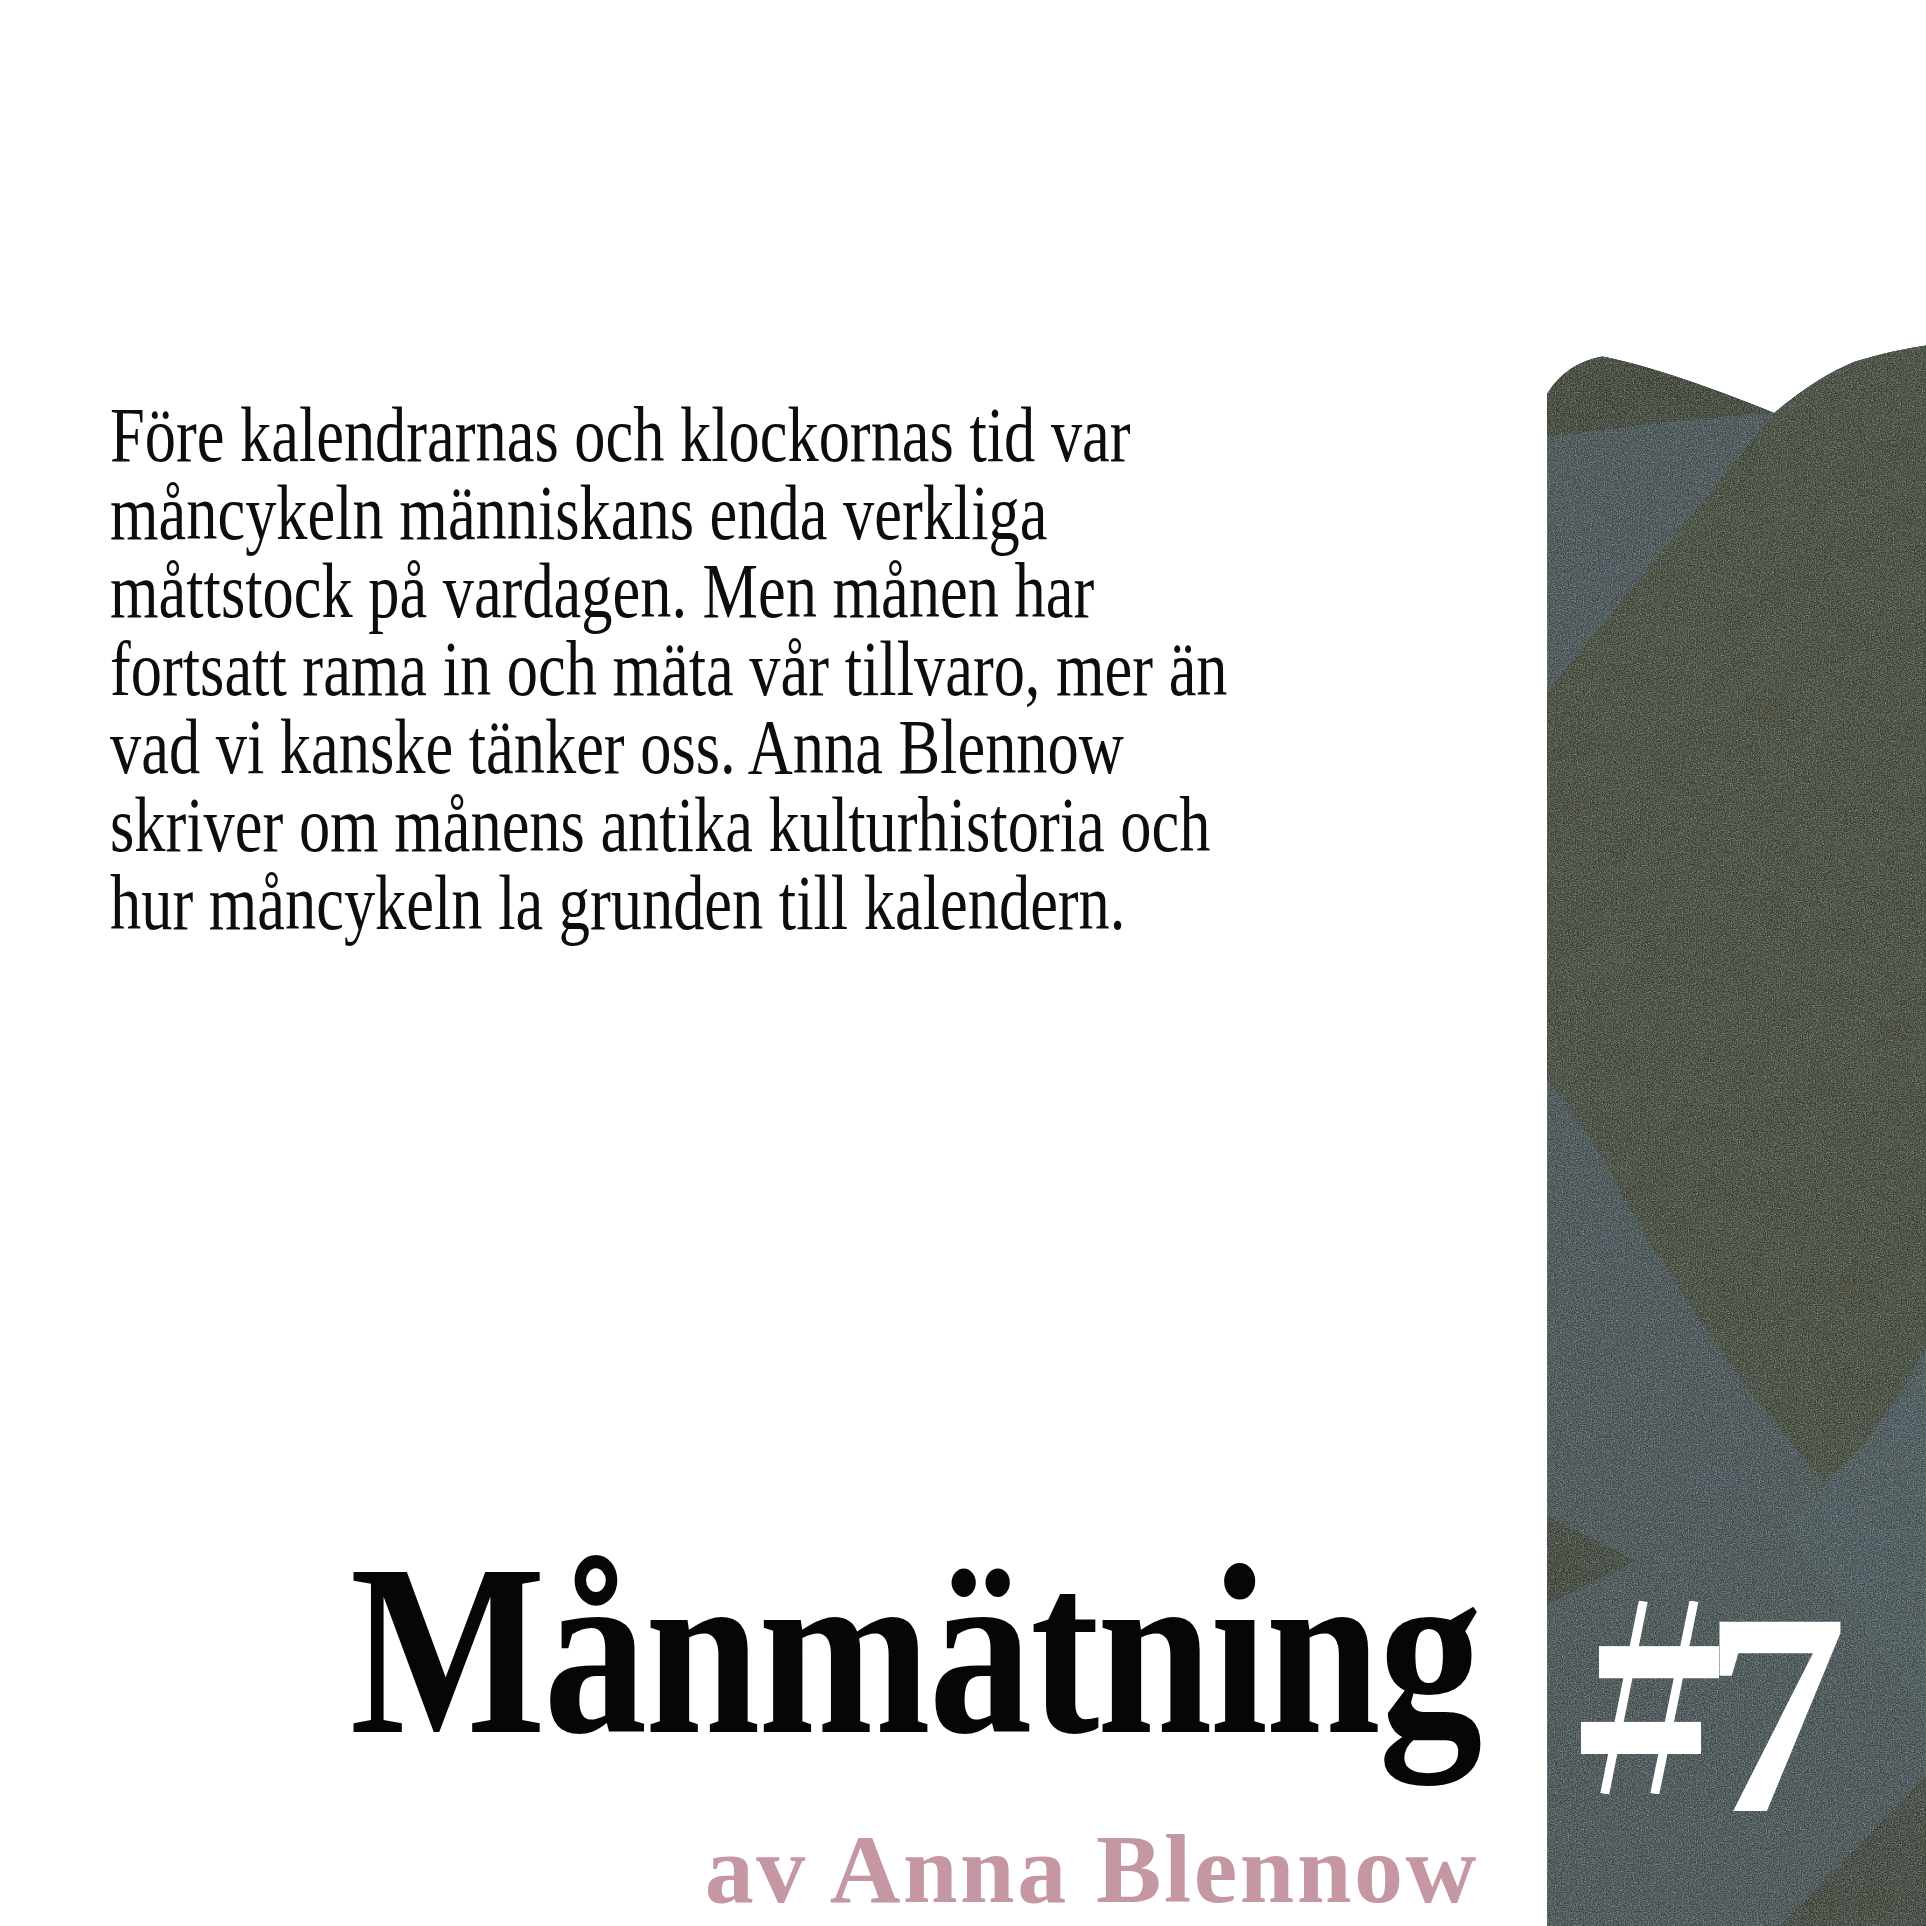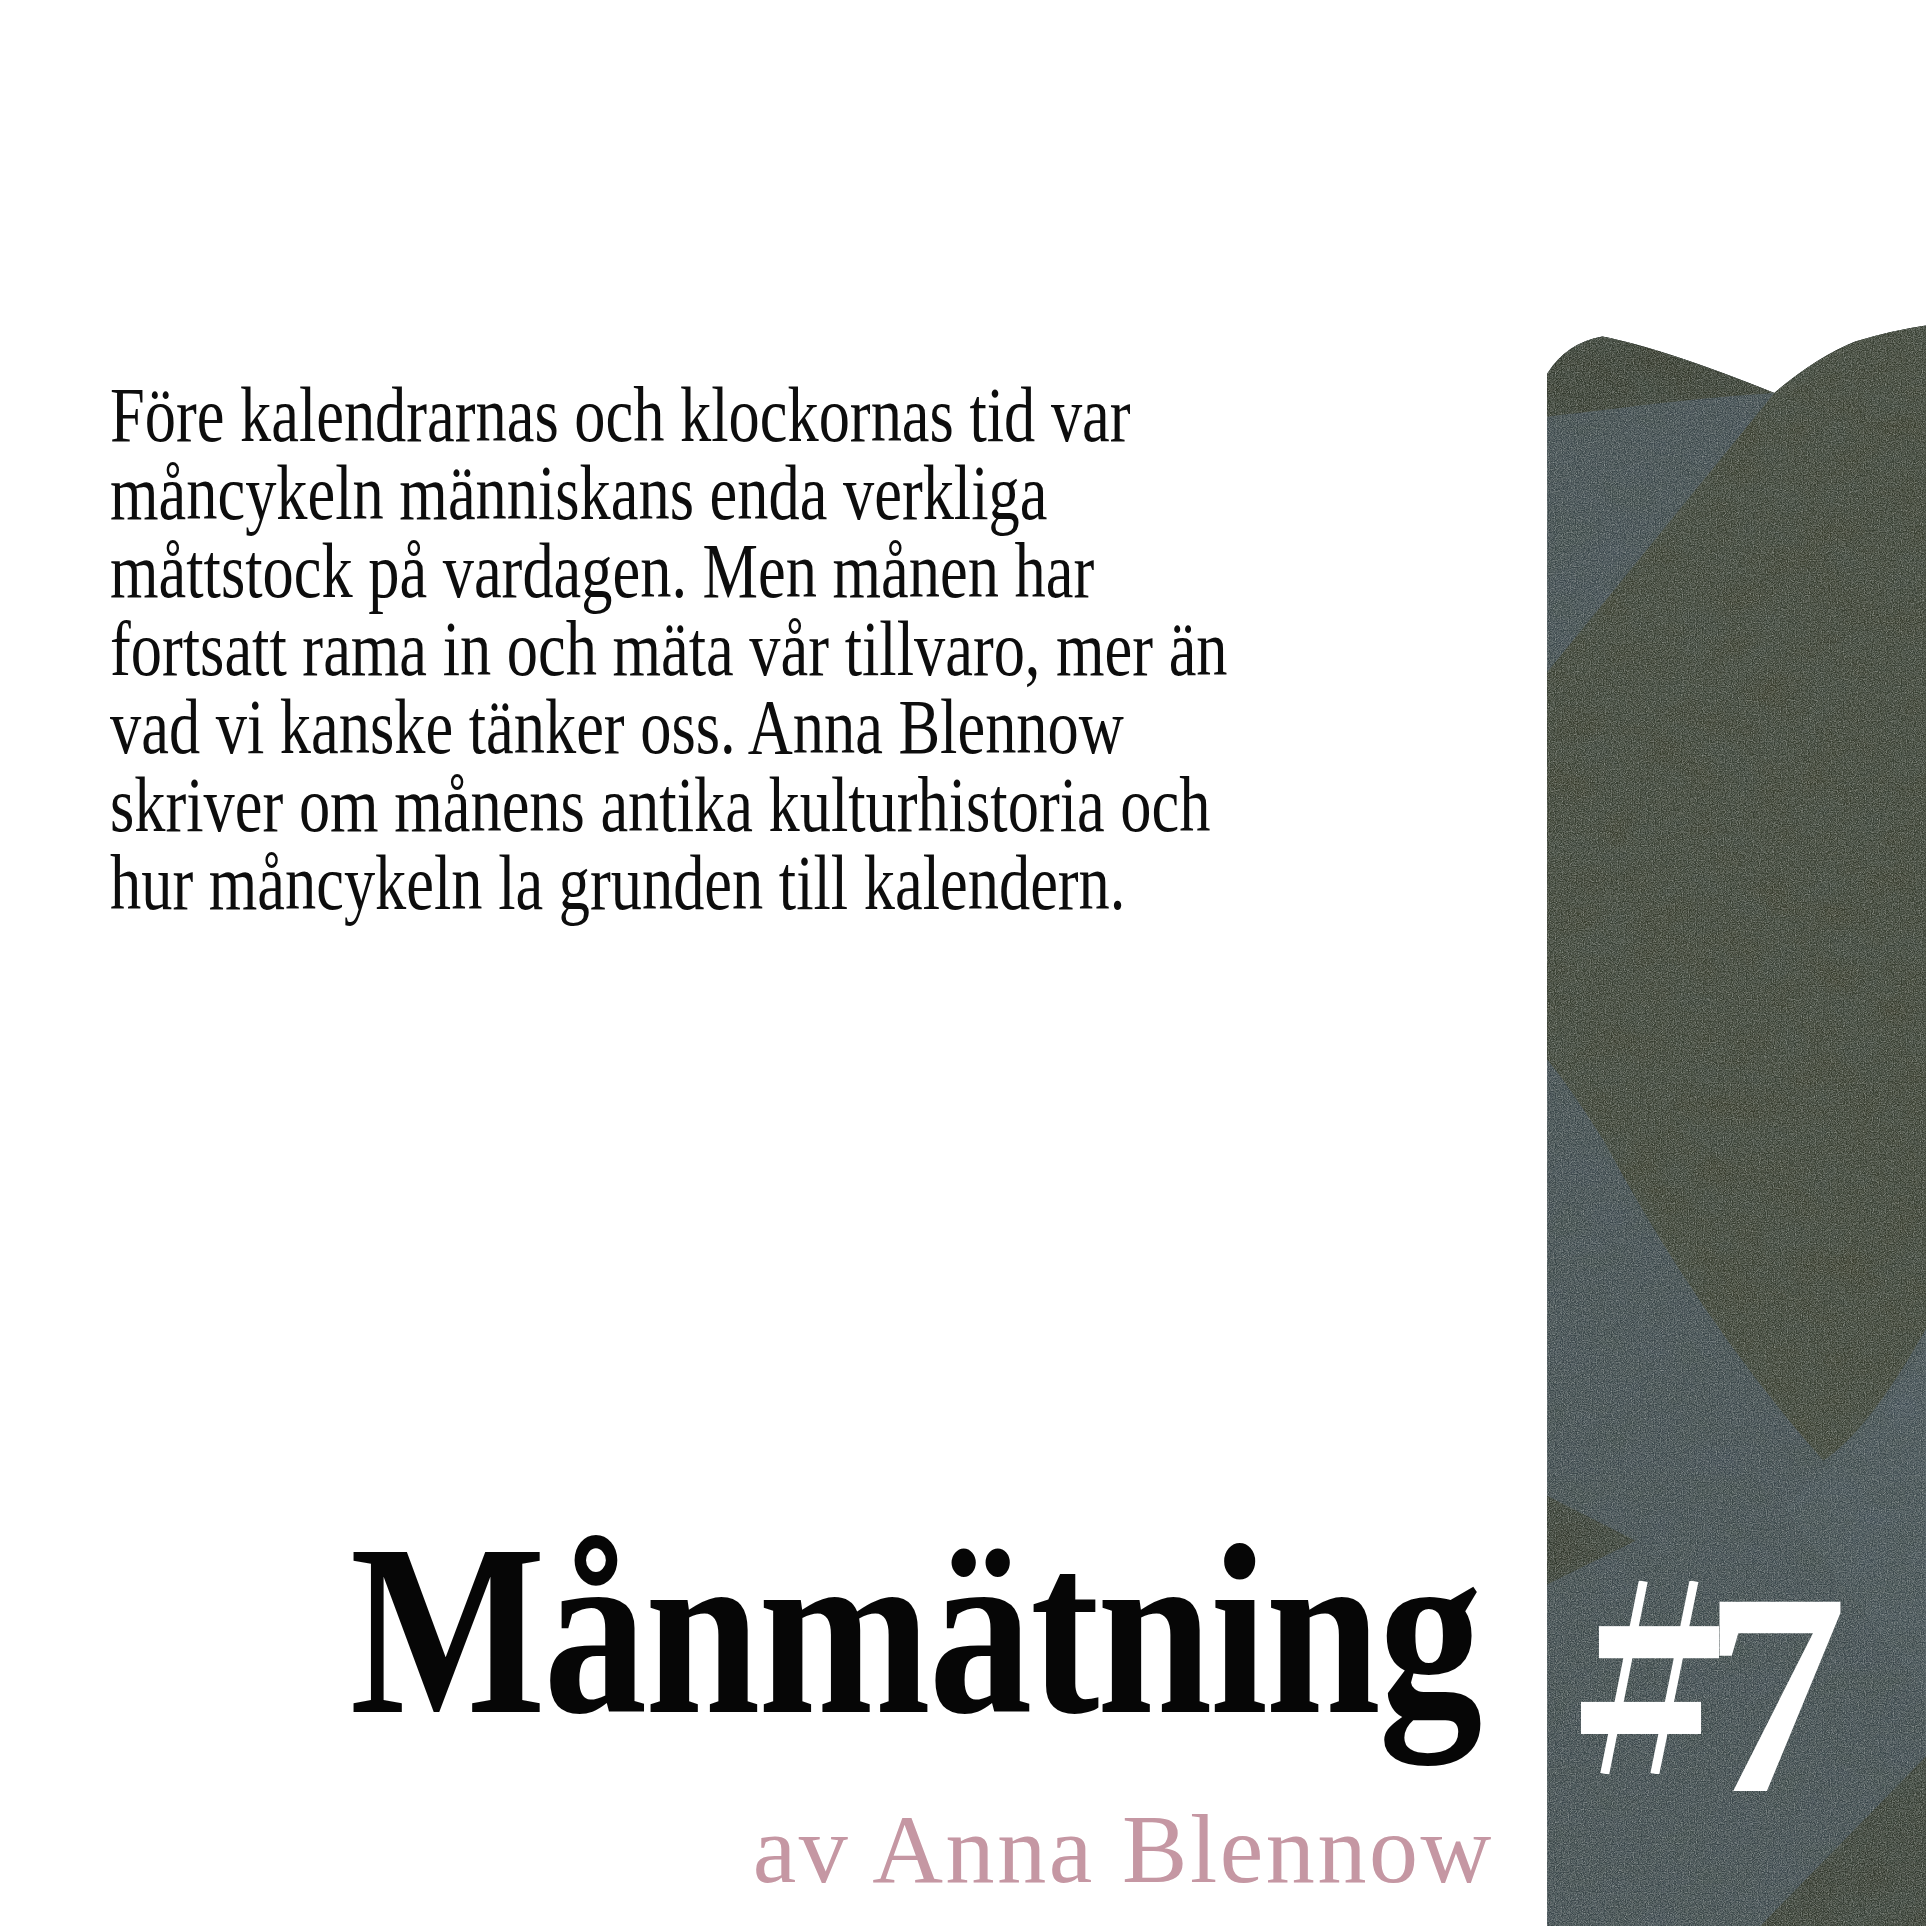--- a/index.html
+++ b/index.html
@@ -1,21 +1,21 @@
 <!DOCTYPE html>
 <html style="font-size:10.3px"><head>
 <meta charset="utf-8">
 <style>
   html,body{margin:0;padding:0;}
   body{
     width:1926px;height:1926px;position:relative;overflow:hidden;
     background:#ffffff;
     font-family:"Liberation Serif", serif;
   }
-  .page{position:absolute;inset:0;background:#ffffff;}
+  .page{position:absolute;inset:0;background:#ffffff;margin-top:20px;}
 
   
   .intro{
     position:absolute;left:110px;top:376px;
     font-size:78px;line-height:78px;
     color:#0d0d0d;
     transform:scaleX(0.80);transform-origin:0 0;
     white-space:nowrap;
   }
   .intro div{white-space:nowrap;}
@@ -24,22 +24,22 @@
   .title{
     position:absolute;left:350px;top:1508px;margin:0;
     font-size:244px;line-height:244px;font-weight:bold;
     letter-spacing:-2.6px;color:#060606;
     transform:scaleX(0.85);transform-origin:0 0;
     white-space:nowrap;
   }
 
   
   .byline{
-    position:absolute;right:432px;top:1800px;
-    font-size:98px;line-height:98px;font-weight:normal;
+    position:absolute;right:447px;top:1800px;
+    font-size:98px;line-height:98px;font-weight:bold;
     letter-spacing:2.6px;color:#c598a4;
     color:#c597a3;
     white-space:nowrap;
   }
 
   
   .artwork{
     position:absolute;left:1547px;top:0;width:379px;height:1926px;
   }
 

